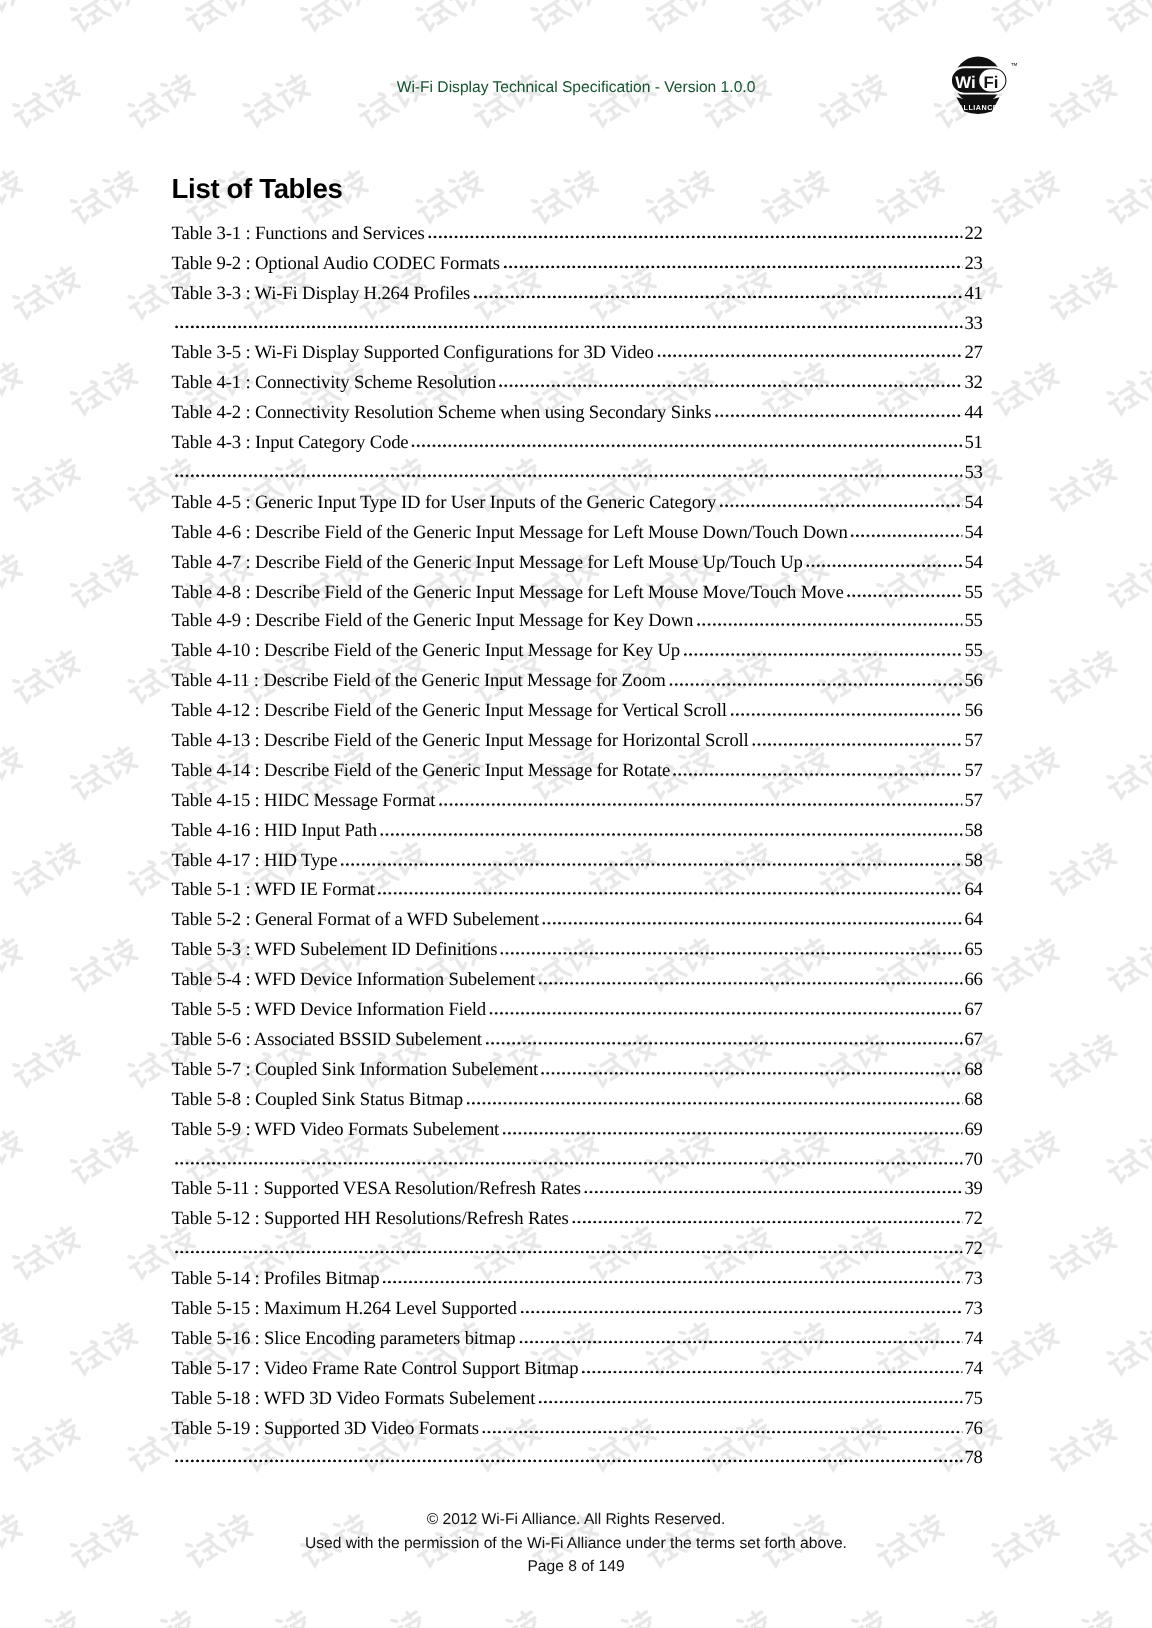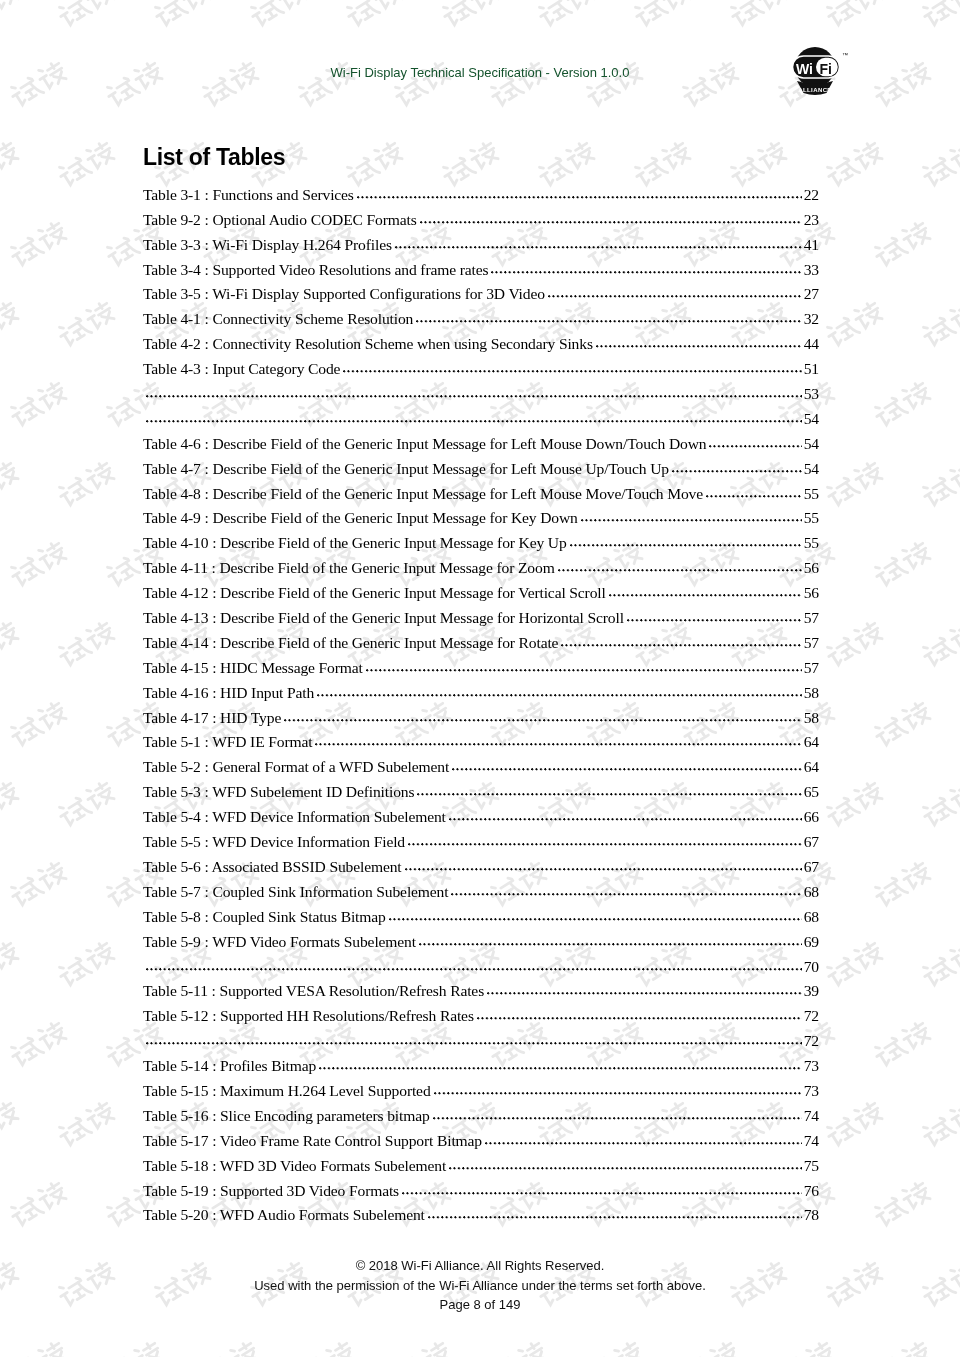--- a/index.html
+++ b/index.html
@@ -1049,21 +1049,20 @@
           <span class="toc-label">Table 9-2 : Optional Audio CODEC Formats</span>
           <span class="toc-dots"></span>
           <span class="toc-page">23</span>
         </div>
         <div class="toc-row">
           <span class="toc-label">Table 3-3 : Wi-Fi Display H.264 Profiles</span>
           <span class="toc-dots"></span>
           <span class="toc-page">41</span>
         </div>
         <div class="toc-row">
-          <span class="toc-label">Table 3-4 : Supported Video Resolutions and frame rates</span>
           <span class="toc-dots"></span>
           <span class="toc-page">33</span>
         </div>
         <div class="toc-row">
           <span class="toc-label">Table 3-5 : Wi-Fi Display Supported Configurations for 3D Video</span>
           <span class="toc-dots"></span>
           <span class="toc-page">27</span>
         </div>
         <div class="toc-row">
           <span class="toc-label">Table 4-1 : Connectivity Scheme Resolution</span>
@@ -1078,20 +1077,21 @@
         <div class="toc-row">
           <span class="toc-label">Table 4-3 : Input Category Code</span>
           <span class="toc-dots"></span>
           <span class="toc-page">51</span>
         </div>
         <div class="toc-row">
           <span class="toc-dots"></span>
           <span class="toc-page">53</span>
         </div>
         <div class="toc-row">
+          <span class="toc-label">Table 4-5 : Generic Input Type ID for User Inputs of the Generic Category</span>
           <span class="toc-dots"></span>
           <span class="toc-page">54</span>
         </div>
         <div class="toc-row">
           <span class="toc-label">Table 4-6 : Describe Field of the Generic Input Message for Left Mouse Down/Touch Down</span>
           <span class="toc-dots"></span>
           <span class="toc-page">54</span>
         </div>
         <div class="toc-row">
           <span class="toc-label">Table 4-7 : Describe Field of the Generic Input Message for Left Mouse Up/Touch Up</span>
@@ -1235,25 +1235,24 @@
           <span class="toc-label">Table 5-18 : WFD 3D Video Formats Subelement</span>
           <span class="toc-dots"></span>
           <span class="toc-page">75</span>
         </div>
         <div class="toc-row">
           <span class="toc-label">Table 5-19 : Supported 3D Video Formats</span>
           <span class="toc-dots"></span>
           <span class="toc-page">76</span>
         </div>
         <div class="toc-row">
-          <span class="toc-label">Table 5-20 : WFD Audio Formats Subelement</span>
           <span class="toc-dots"></span>
           <span class="toc-page">78</span>
         </div>
       </div>
 
     <div class="doc-footer">
-      <div>© 2018 Wi-Fi Alliance.  All Rights Reserved.</div>
+      <div>© 2012 Wi-Fi Alliance.  All Rights Reserved.</div>
       <div>Used with the permission of the Wi-Fi Alliance under the terms set forth above.</div>
       <div>Page 8 of 149</div>
     </div>
   </div>
 </div>
 
 </body></html>

